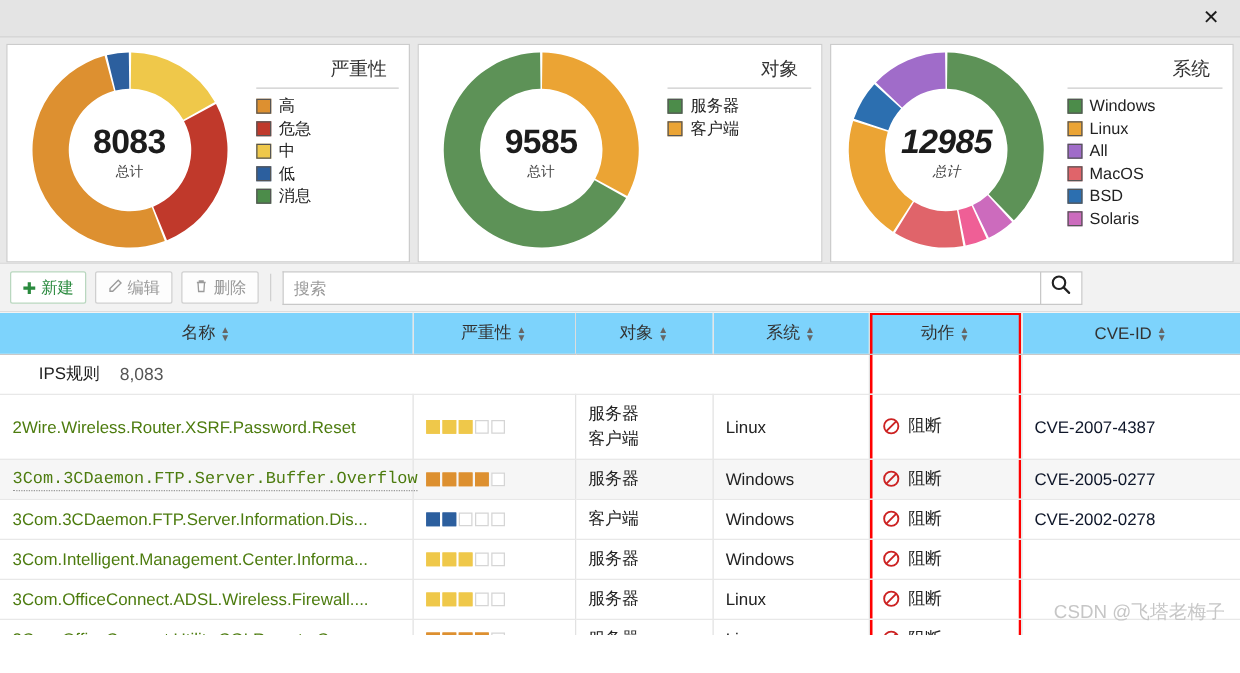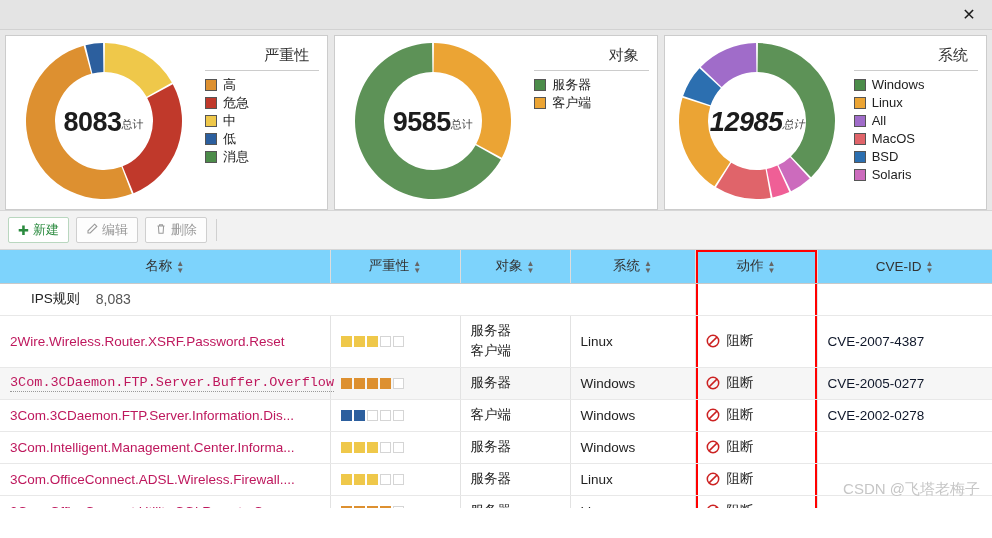--- a/index.html
+++ b/index.html
@@ -53,21 +53,21 @@
     display: flex;
     align-items: center;
     justify-content: center;
     position: relative;
   }
   .donut-wrap.narrow { width: 185px; font-style: italic; }
   .donut { position: relative; }
   .donut-center {
     position: absolute;
     left: 0; right: 0; top: 0; bottom: 0;
-    display: flex; flex-direction: row;
+    display: flex; flex-direction: column;
     align-items: center; justify-content: center;
     pointer-events: none;
   }
   .donut-total {
     font-size: 27px;
     font-weight: bold;
     color: #1c1c1c;
     letter-spacing: -0.5px;
     line-height: 1;
   }
@@ -253,21 +253,21 @@
     font-size: 13.5px;
     color: #222;
     padding: 0 10px;
     vertical-align: middle;
     height: 32px;
     background: #fff;
   }
   tr.alt td { background: #f6f6f6; }
   tr.tall td { height: 52px; }
 
-  .rule-name { color: #be185d; }
+  .rule-name { color: #4d7c0f; }
   .rule-name.dotted {
     border-bottom: 1px dotted #999;
     display: inline-block;
     padding-bottom: 1px;
     font-family: Liberation Mono, monospace;
   }
 
   .sev-boxes { display: flex; gap: 2px; }
   .sev-box {
     width: 11px; height: 11px;
@@ -453,20 +453,31 @@
   </div>
   <div class="tb-btn">
     <span class="glyph">
       <svg width="12" height="12" viewBox="0 0 12 12">
           <path d="M2.5 3h7M4.5 3V1.8h3V3M3.4 3l.5 7.2h4.2L8.6 3" fill="none" stroke="#9a9a9a" stroke-width="1.05"></path>
         </svg>
     </span>
     <span>删除</span>
   </div>
   <div class="tb-sep"></div>
+  <div class="search-wrap">
+    <input class="search-input" type="text" placeholder="搜索" style="">
+    <div class="search-btn">
+      <span>
+        <svg width="17" height="17" viewBox="0 0 17 17">
+            <circle cx="7.2" cy="7.2" r="5" fill="none" stroke="#222" stroke-width="1.7"></circle>
+            <path d="M10.9 10.9 15.3 15.3" stroke="#222" stroke-width="1.8" stroke-linecap="round"></path>
+          </svg>
+      </span>
+    </div>
+  </div>
 </div>
 
 <div class="table-area">
   <table class="grid">
     <colgroup>
       <col style="width:330px">
         <col style="width:130px">
         <col style="width:110px">
       <col style="width:125px">
         <col style="width:122px">

